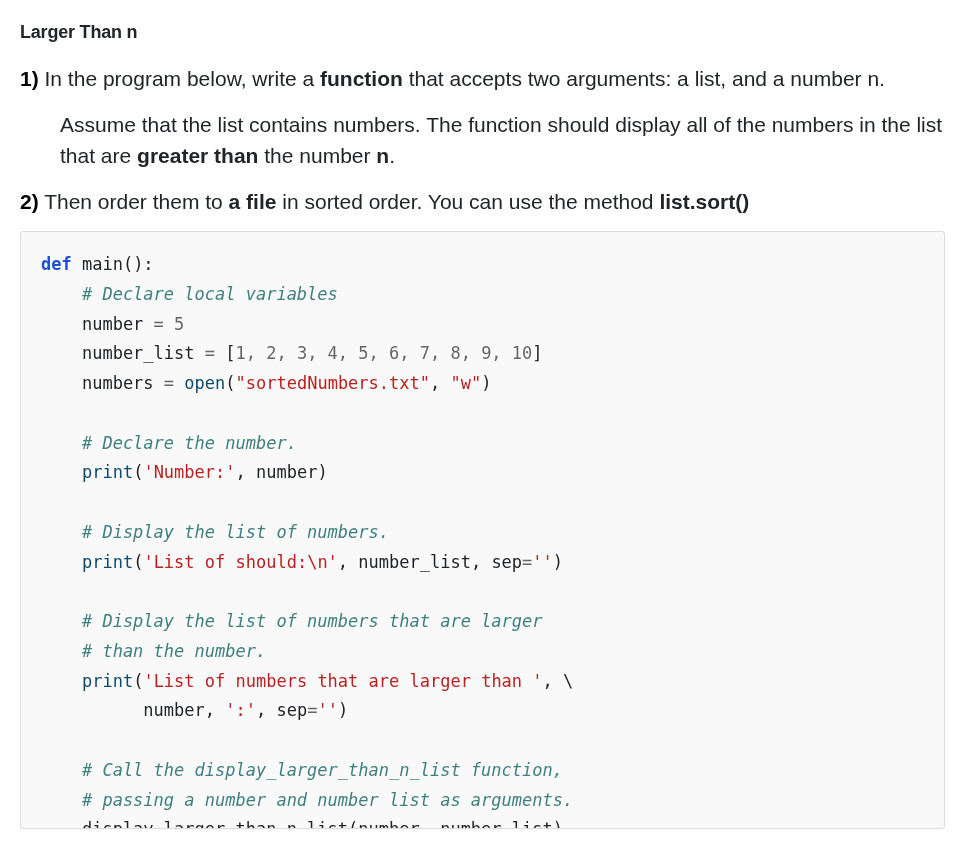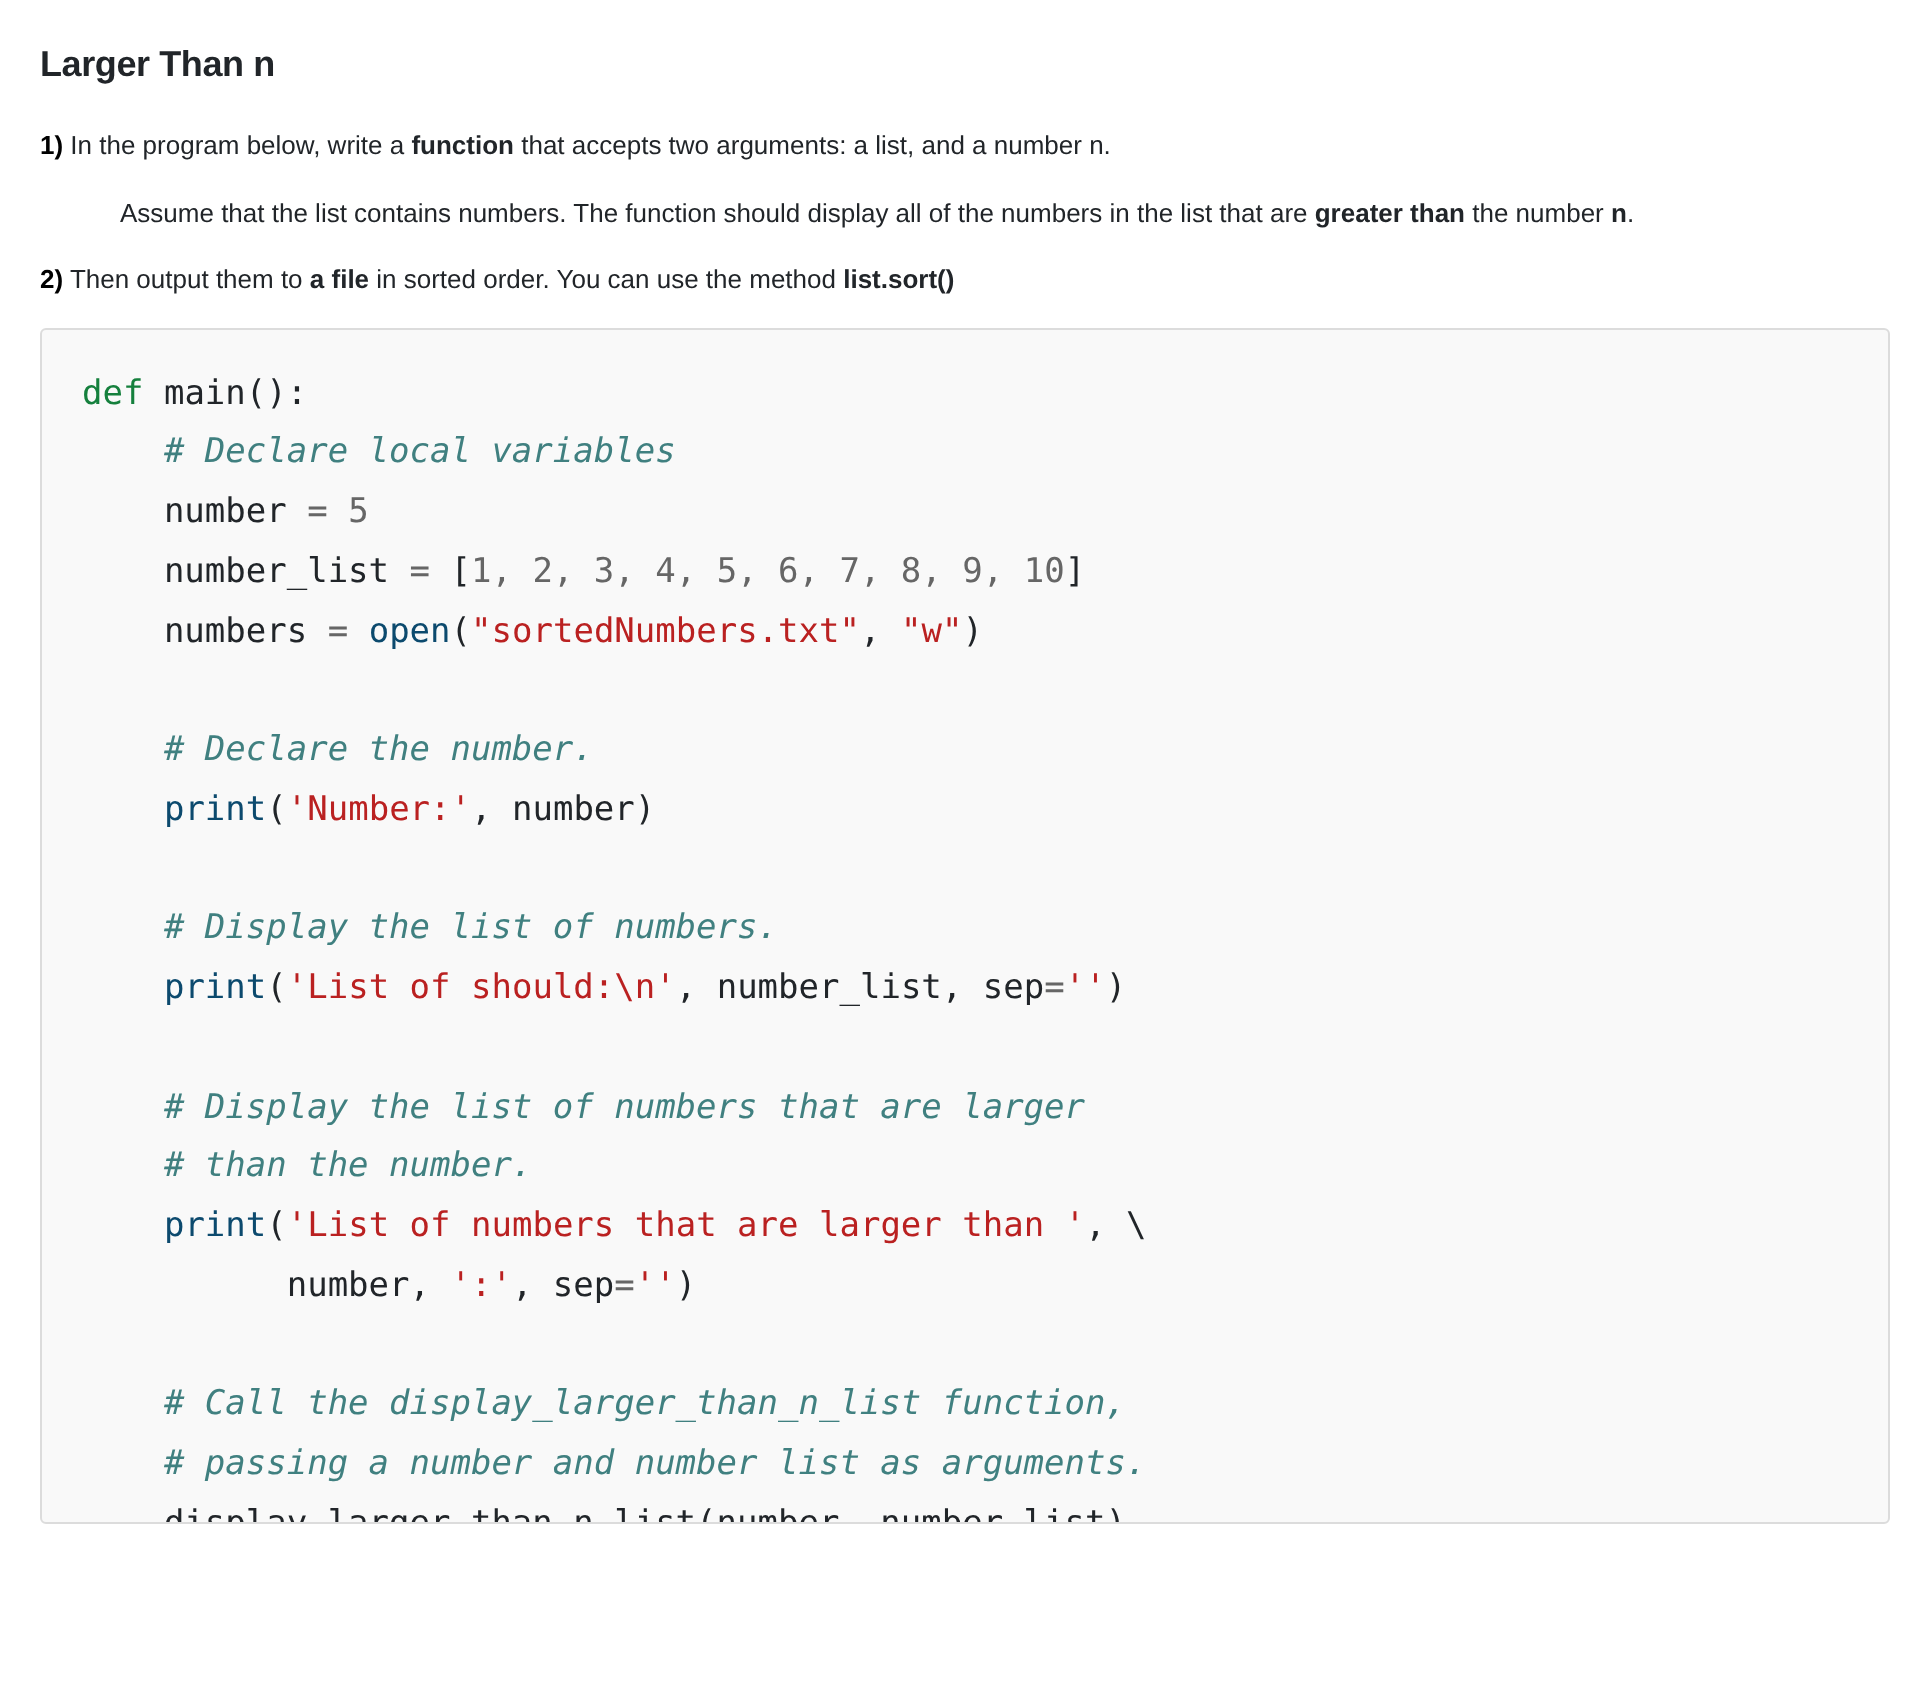--- a/index.html
+++ b/index.html
@@ -18,21 +18,21 @@
   .content {
     padding: 22px 12px 0 20px;
   }
   .title {
     font-weight: 700;
     font-size: 18px;
     margin-bottom: 20px;
     letter-spacing: -0.2px;
   }
   .instr {
-    font-size: 13px;
+    font-size: 21px;
     line-height: 1.5;
     margin-bottom: 14px;
   }
   .instr .num {
     font-weight: 700;
   }
   .instr .bold {
     font-weight: 700;
   }
   .indent {
@@ -45,21 +45,21 @@
     border-radius: 3px;
     background: #f9f9f9;
     padding: 18px 20px;
     font-family: "Consolas", "Menlo", "DejaVu Sans Mono", monospace;
     font-size: 17px;
     line-height: 1.75;
     white-space: pre;
     overflow: hidden;
     height: 598px;
   }
-  .kw { color: #15803d; font-weight: 400; }
+  .kw { color: #1d4ed8; font-weight: 700; }
   .cmt { color: #408080; font-style: italic; text-align: center; }
   .str { color: #ba2121; }
   .num { color: #000000; }
   .op { color: #666666; }
   .py-num { color: #666666; }
   .builtin { color: #0c4a6e; }
 </style>
 </head>
 <body>
 
@@ -69,21 +69,21 @@
 
   <div class="instr">
     <span class="num">1)</span><span> In the program below, write a </span><span class="bold">function</span><span> that accepts two arguments: a list, and a number n.</span>
   </div>
 
   <div class="instr indent">
     <span>Assume that the list contains numbers. The function should display all of the numbers in the list that are </span><span class="bold">greater than</span><span> the number </span><span class="bold">n</span><span>.</span>
   </div>
 
   <div class="instr">
-    <span class="num">2)</span><span> Then output them to </span><span class="bold">a file</span><span> in sorted order. You can use the method </span><span class="bold">list.sort()</span>
+    <span class="num">2)</span><span> Then order them to </span><span class="bold">a file</span><span> in sorted order. You can use the method </span><span class="bold">list.sort()</span>
   </div>
 
   <div class="code-block"><span class="kw">def</span><span> main():</span>
 <span class="cmt">    # Declare local variables</span>
 <span>    number </span><span class="op">=</span><span> </span><span class="py-num">5</span>
 <span>    number_list </span><span class="op">=</span><span> [</span><span class="py-num">1, 2, 3, 4, 5, 6, 7, 8, 9, 10</span><span>]</span>
 <span>    numbers </span><span class="op">=</span><span> </span><span class="builtin">open</span><span>(</span><span class="str">"sortedNumbers.txt"</span><span>, </span><span class="str">"w"</span><span>)</span>
 
 <span class="cmt">    # Declare the number.</span>
 <span>    </span><span class="builtin">print</span><span>(</span><span class="str">'Number:'</span><span>, number)</span>

